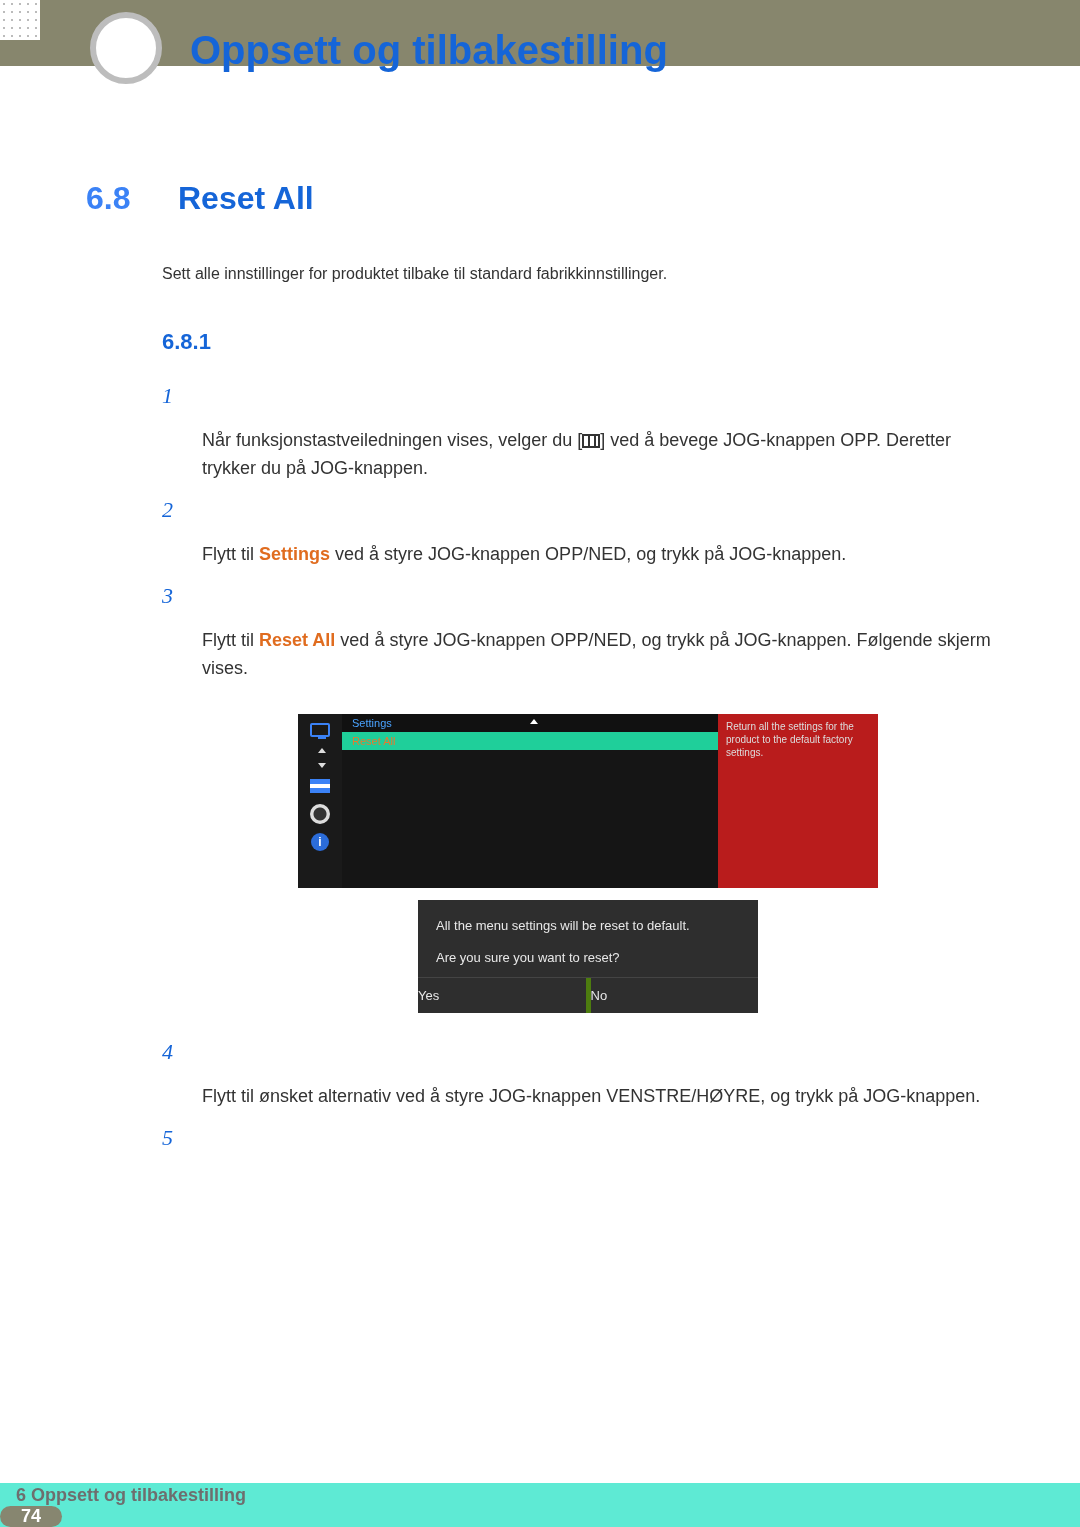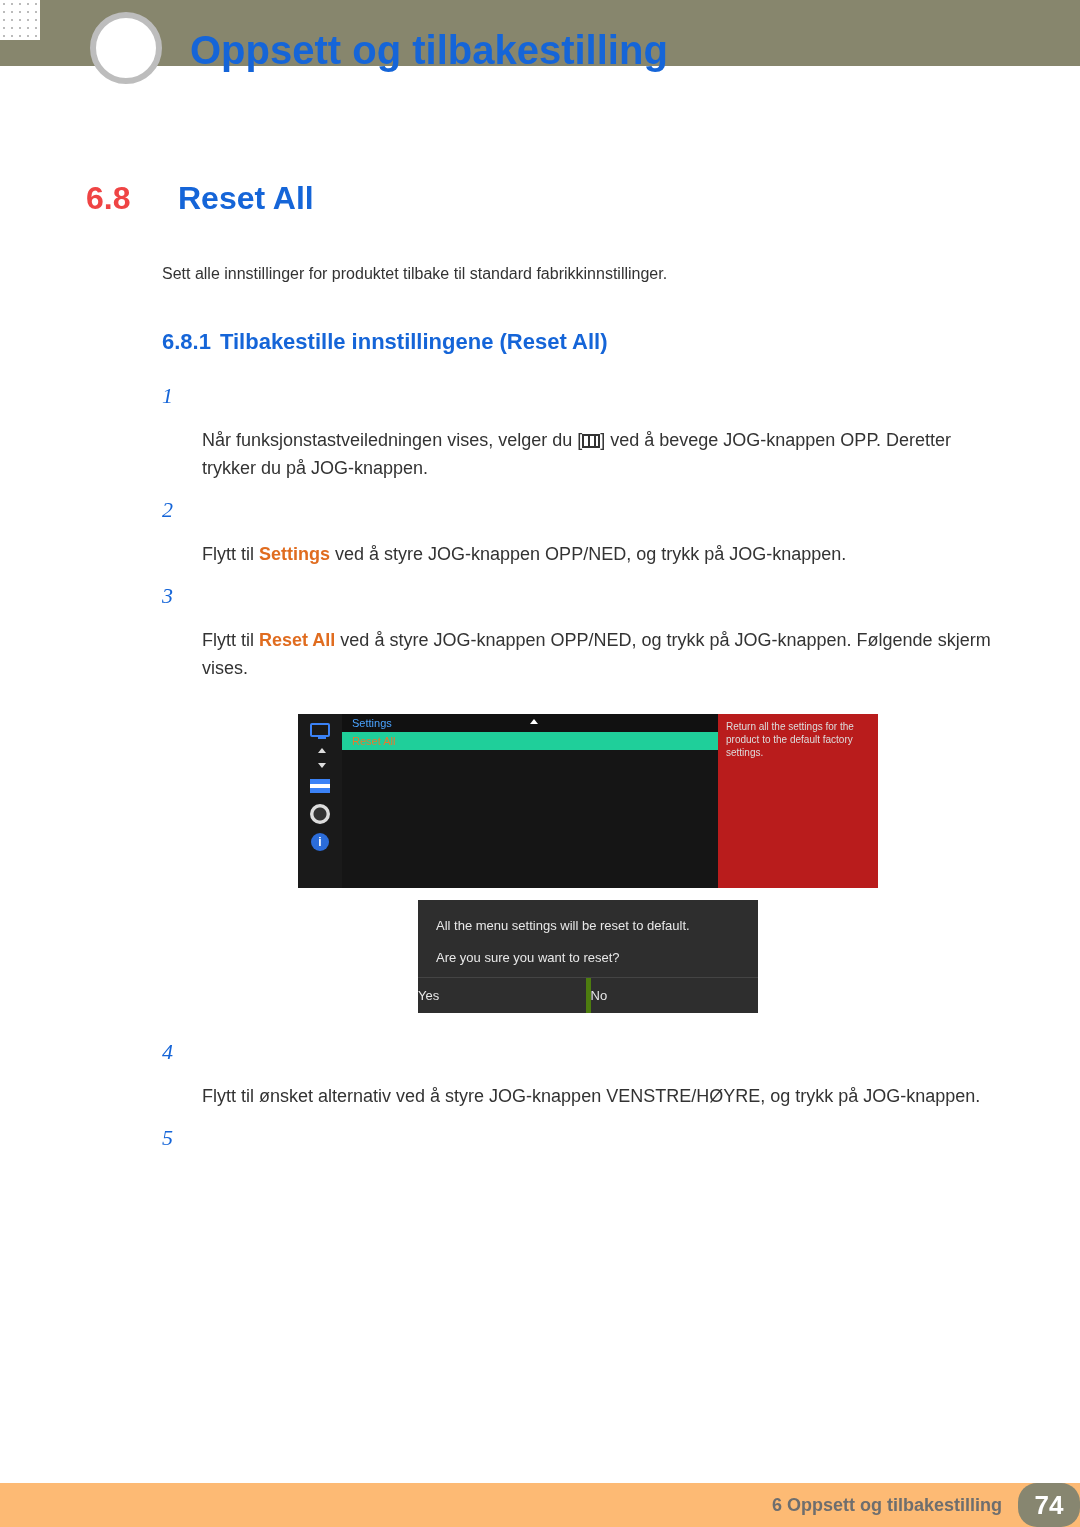--- a/index.html
+++ b/index.html
@@ -40,21 +40,21 @@
     font-size: 40px;
     font-weight: 600;
     color: #1565d8;
   }
   .content {
     position: absolute;
     top: 180px; left: 86px; right: 86px;
   }
   .sec-row { display: flex; gap: 34px; align-items: baseline; }
   .sec-num {
-    color: #ef4444;
+    color: #3b82f6;
     font-size: 32px;
     font-weight: 700;
     min-width: 58px;
   }
   .sec-title {
     color: #1565d8;
     font-size: 32px;
     font-weight: 700;
   }
   .intro {
@@ -173,35 +173,35 @@
   .dialog-btns { display:flex; border-top:1px solid #444; }
   .dialog-btns > div {
     flex:1; text-align:left; padding:10px 0; font-size:13px;
   }
   .dialog-btns > div + div { border-left:5px solid #4d7c0f; }
 
   .footer {
     position: absolute;
     left: 0; right: 0; bottom: 0;
     height: 44px;
-    background: #fdba74;
-    display: flex; align-items: stretch; justify-content: flex-end;
+    background: #5eead4;
+    display: flex; align-items: stretch; justify-content: flex-end; flex-direction: column;
   }
   .footer-label {
     display:flex; align-items:center;
     padding: 0 16px;
     color: #6e6e6e;
     font-size: 18px;
     font-weight: 600;
   }
   .footer-page {
     width: 62px;
     background: #878670;
     color: #fff;
-    font-size: 26px;
+    font-size: 18px;
     font-weight: 700;
     display:flex; align-items:center; justify-content:center;border-radius:19px;
   }
 </style>
 </head>
 <body>
 
 <div class="topbar"></div>
 <div class="corner-square"></div>
 <div class="circle-badge"></div>
@@ -211,21 +211,20 @@
 
   <div class="sec-row">
     <div class="sec-num">6.8</div>
     <div class="sec-title">Reset All</div>
   </div>
 
   <p class="intro">Sett alle innstillinger for produktet tilbake til standard fabrikkinnstillinger.</p>
 
   <div class="sub-row">
     <div class="sub-num">6.8.1</div>
-    <div class="sub-title">Tilbakestille innstillingene (Reset All)</div>
   </div>
 
   <ol class="steps">
     <li>
       <span class="step-num">1</span>
       <span class="step-body">
         <span>Når funksjonstastveiledningen vises, velger du [</span><span class="menu-glyph"></span><span>] ved å bevege JOG-knappen OPP. Deretter trykker du på JOG-knappen.</span>
       </span>
     </li>
     <li>

